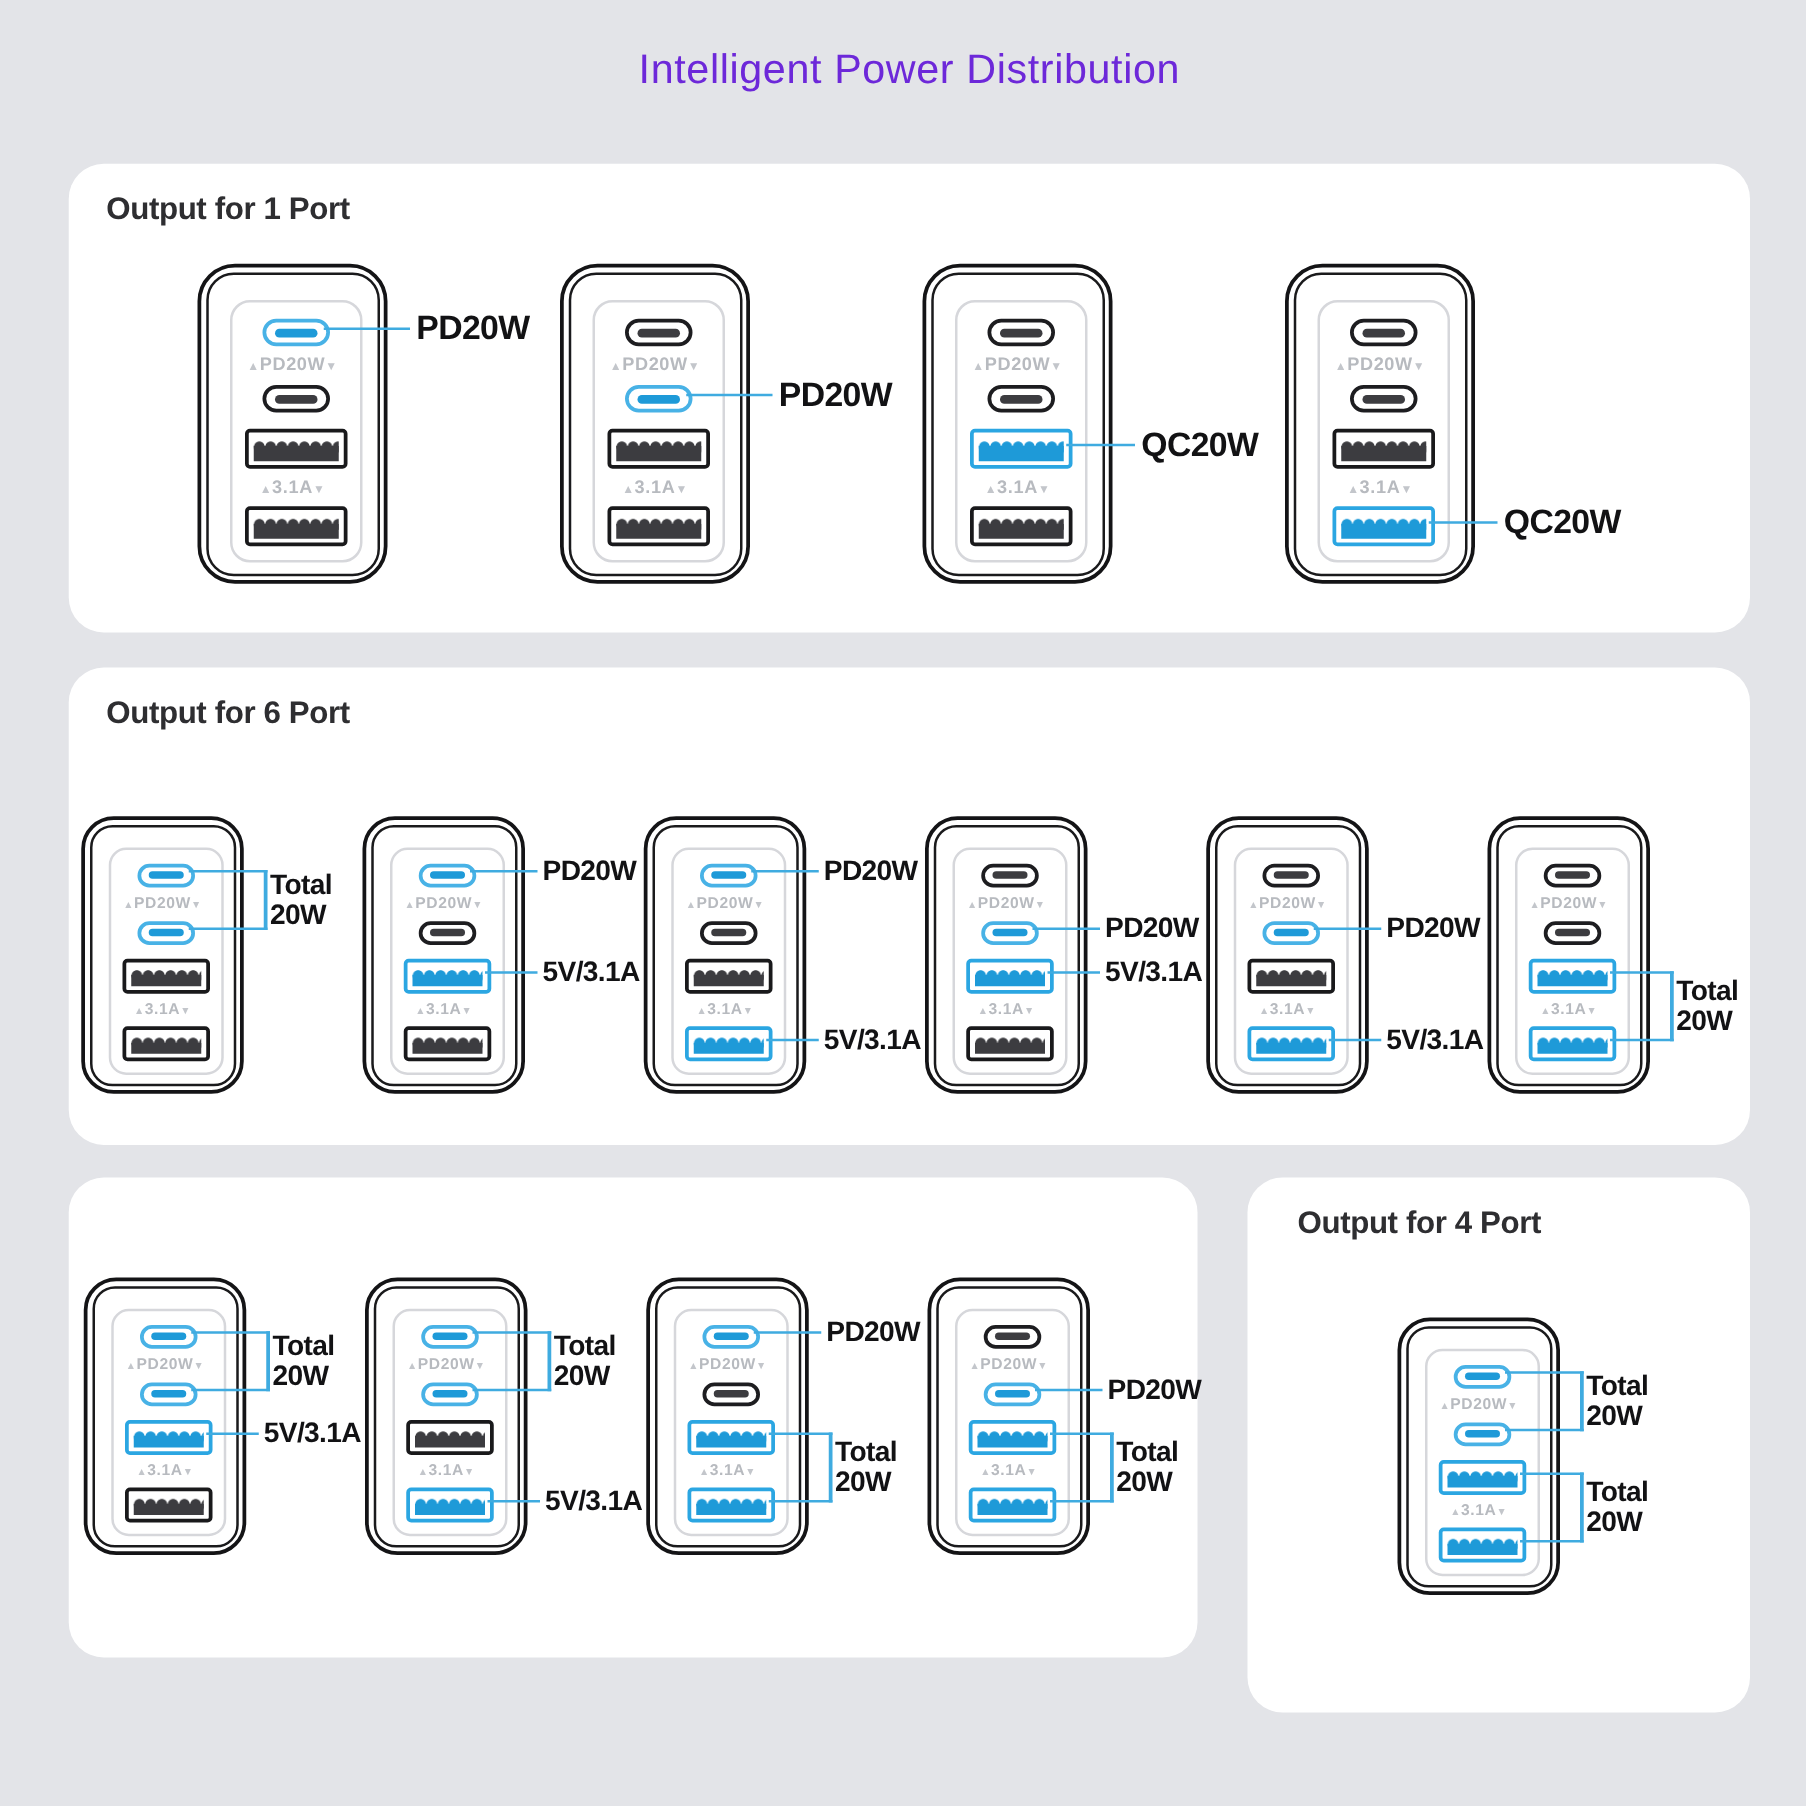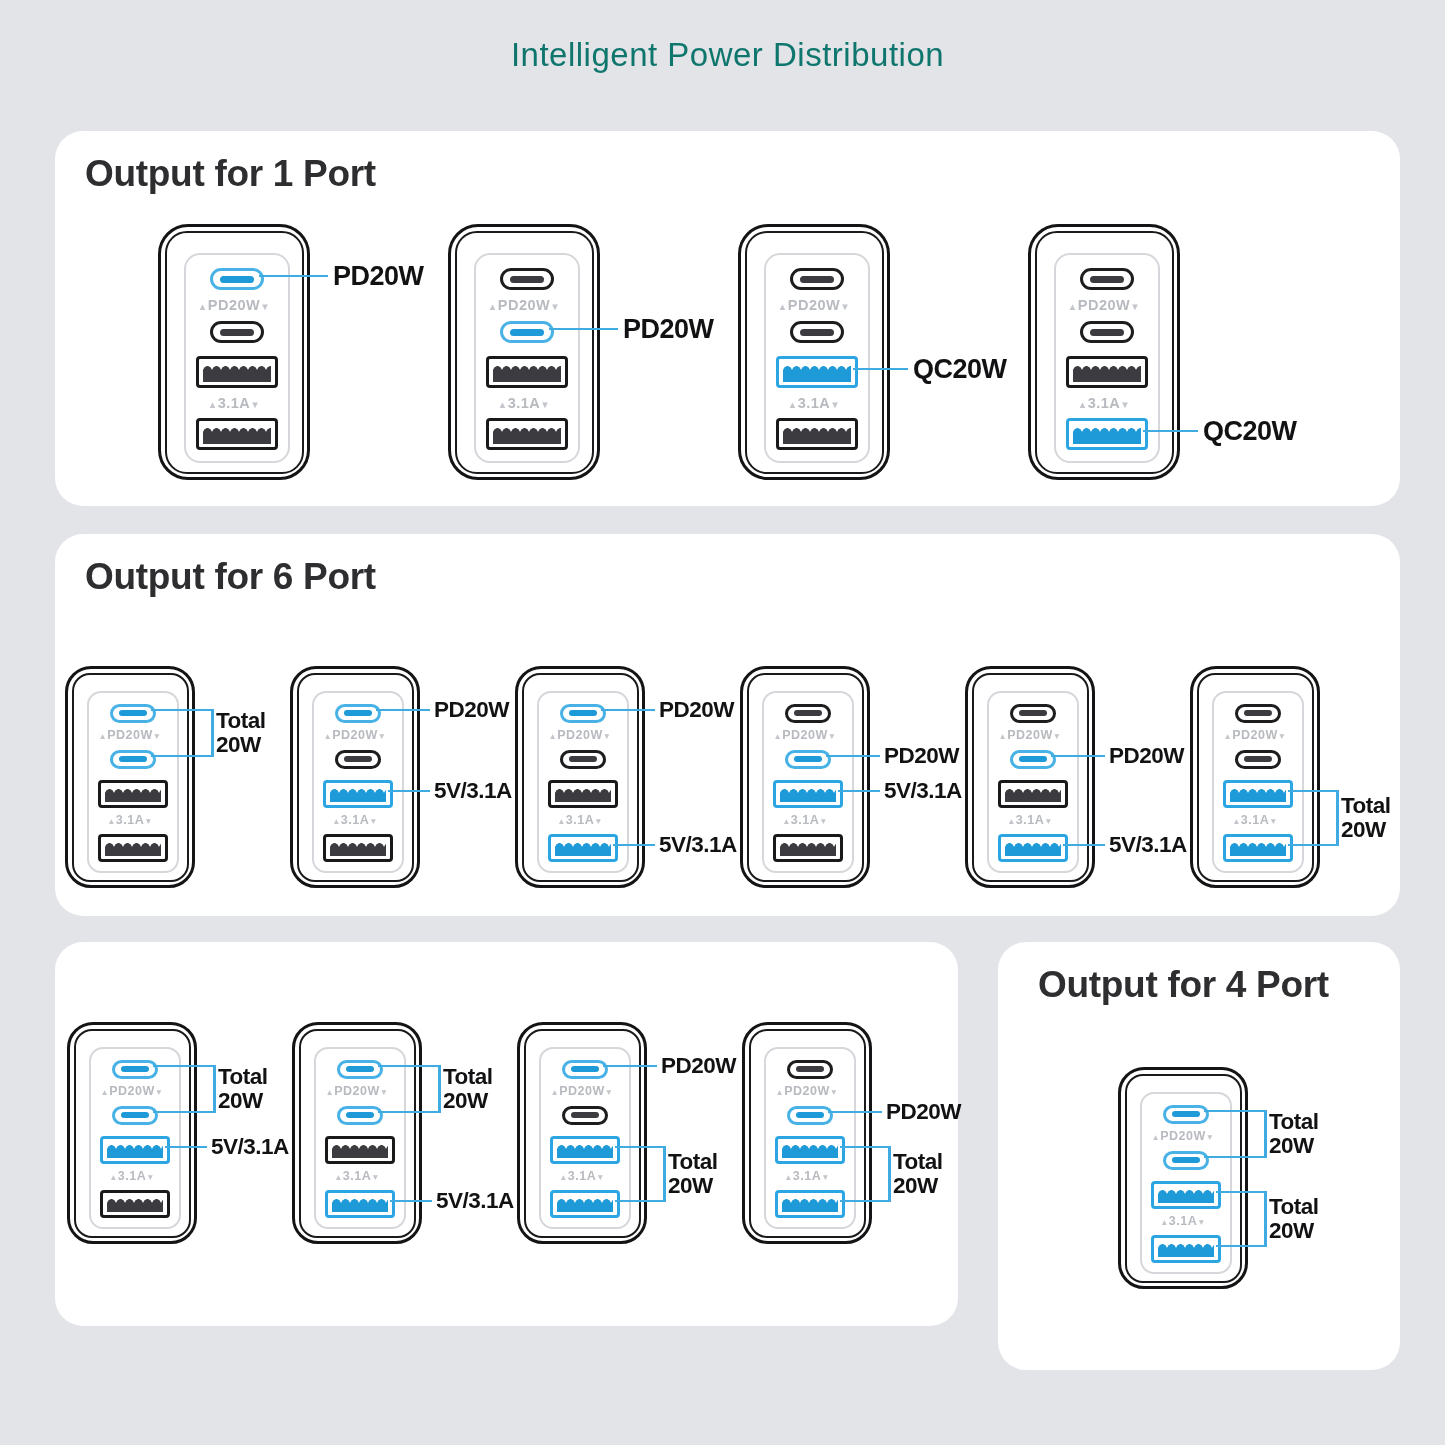--- a/index.html
+++ b/index.html
@@ -13,38 +13,38 @@
 
   .page-title {
     text-align: center;
     font-size: 63px; font-weight: bold;
     color: #232327; letter-spacing: -1px;
     line-height: 1.1;
   }
   .page-subtitle {
     text-align: center;
     font-size: 33px; font-weight: normal;
-    color: #0f766e; letter-spacing: 0.5px;
+    color: #6d28d9; letter-spacing: 0.5px;
     margin-top: 10px;
   }
 
   .panel {
     background: var(--panel, #fff);
     border-radius: 28px;
     padding: 22px 0 0 30px;
     position: relative;
   }
   .p1 { height: 375px; margin-top: 57px; }
   .p2 { height: 382px; margin-top: 28px; }
   .bottomrow { display: flex; gap: 40px; margin-top: 26px; }
   .p3 { width: 903px; height: 384px; flex: none; }
   .p4 { flex: 1; height: 428px; padding-left: 40px; }
 
   .sec-title {
-    font-size: 37px; font-weight: bold;
+    font-size: 25px; font-weight: bold;
     color: #2e2e31; letter-spacing: -0.3px;
   }
 
   .row { display: flex; position: relative; }
   .row.s1 { margin-top: 29px; padding-left: 73px; gap: 138px; }
   .row.s2 { margin-top: 68px; margin-left: -20px; gap: 95px; }
   .row.s3 { margin-top: 58px; margin-left: -18px; gap: 95px; }
   .row.s4 { margin-top: 61px; margin-left: 80px; }
 
   .charger { position: relative; flex: none; }

